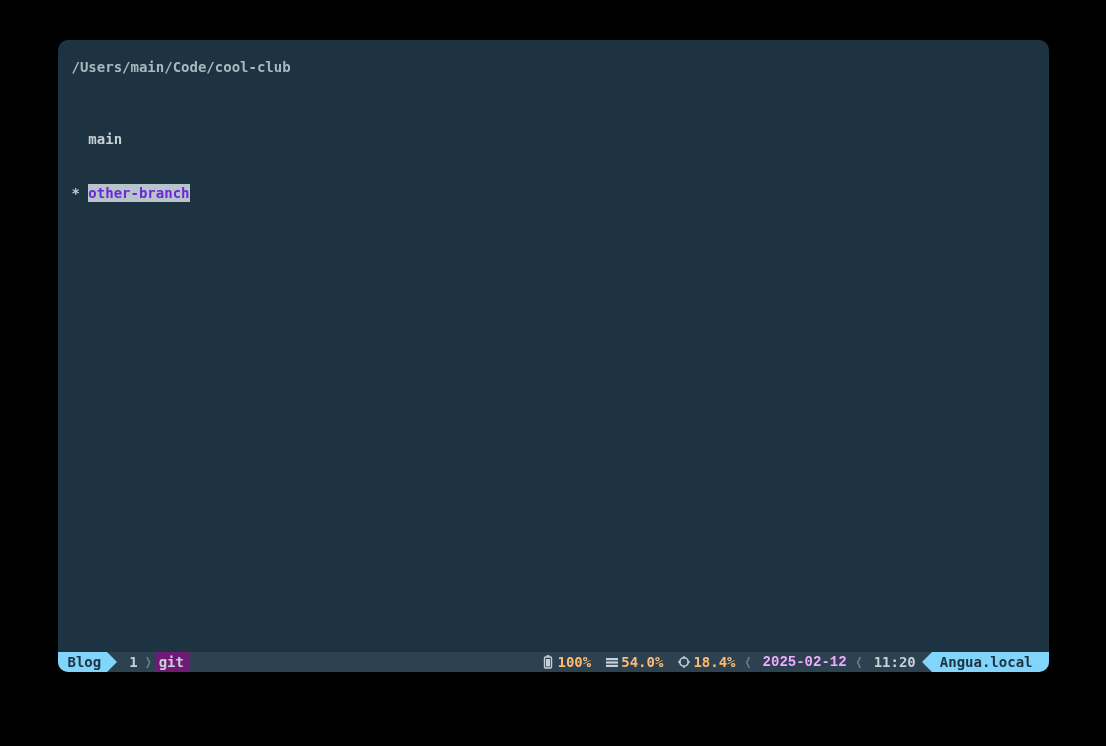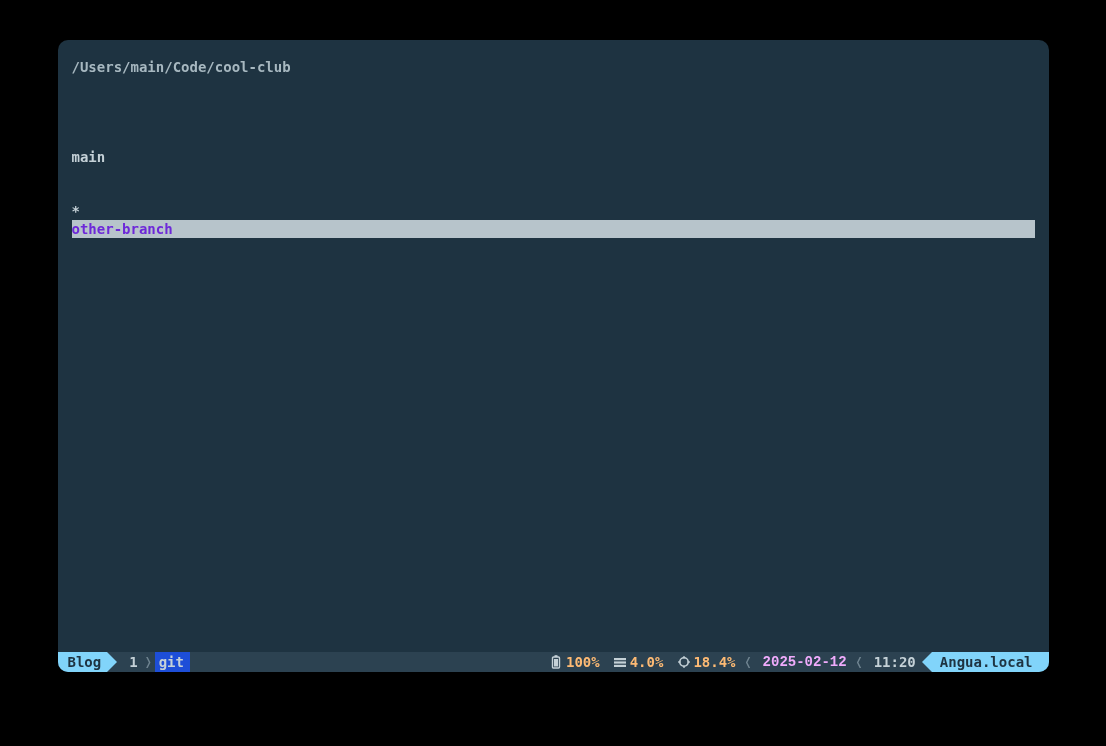--- a/index.html
+++ b/index.html
@@ -37,21 +37,20 @@
     }
     .cwd {
       color: #a7b8c0;
       margin-bottom: 18px;
     }
     .branch-list {
       white-space: pre;
     }
     .branch-row {
       display: flex;
-      flex-direction: column;
     }
     .branch-indicator {
       width: 2ch;
       text-align: left;
       color: #c5d1d7;
     }
     .branch-name {
       color: #c5d1d7;
     }
     .branch-selected {
@@ -88,21 +87,21 @@
       padding-left: 10px;
       padding-right: 6px;
     }
     .seg-winidx {
       background: #2c4251;
       color: #c5d1d7;
       padding-left: 12px;
       padding-right: 4px;
     }
     .seg-winname {
-      background: #1d4ed8;
+      background: #701a75;
       color: #c5d1d7;
       padding-left: 4px;
       padding-right: 6px;
     }
     .seg-stats {
       background: #2c4251;
       color: #fdba74;
       padding-left: 8px;
       padding-right: 6px;
       gap: 4px;
@@ -233,21 +232,21 @@
         </span>
         <span class="spacer-stats"></span>
         <span class="stat-group">
           <span class="icon">
             <svg width="12" height="12" viewBox="0 0 12 12">
                 <rect x="0" y="2" width="12" height="2.2" fill="#c5d1d7"></rect>
                 <rect x="0" y="5.4" width="12" height="2.2" fill="#c5d1d7"></rect>
                 <rect x="0" y="8.8" width="12" height="2.2" fill="#c5d1d7"></rect>
               </svg>
           </span>
-          <span>4.0%</span>
+          <span>54.0%</span>
         </span>
         <span class="spacer-stats"></span>
         <span class="stat-group">
           <span class="icon">
             <svg width="12" height="12" viewBox="0 0 12 12">
                 <circle cx="6" cy="6" r="4.2" fill="none" stroke="#c5d1d7" stroke-width="1.6"></circle>
                 <line x1="6" y1="0" x2="6" y2="2.5" stroke="#c5d1d7" stroke-width="1.3"></line>
                 <line x1="6" y1="9.5" x2="6" y2="12" stroke="#c5d1d7" stroke-width="1.3"></line>
                 <line x1="0" y1="6" x2="2.5" y2="6" stroke="#c5d1d7" stroke-width="1.3"></line>
                 <line x1="9.5" y1="6" x2="12" y2="6" stroke="#c5d1d7" stroke-width="1.3"></line>

